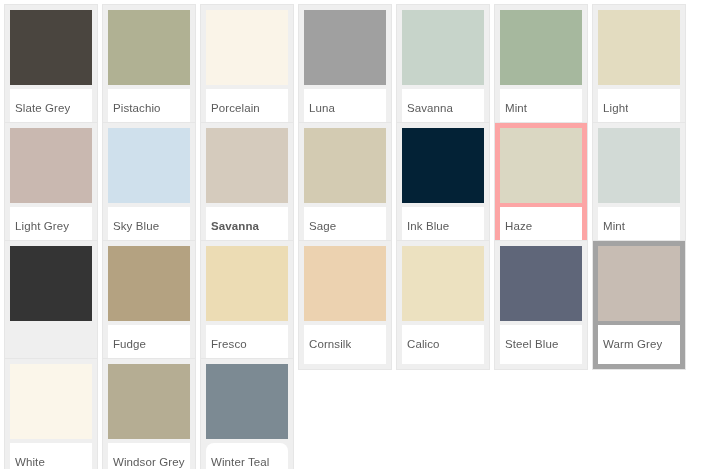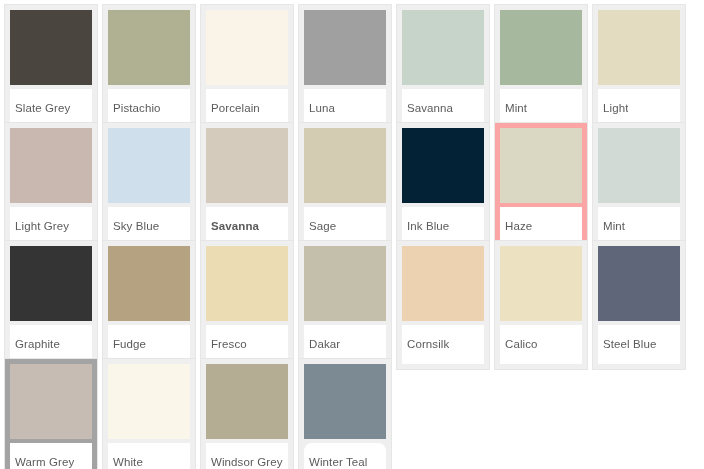--- a/index.html
+++ b/index.html
@@ -154,40 +154,31 @@
       </div>
     </div>
     <div class="swatch-card" style="background: rgb(239, 239, 239); border-color: rgb(230, 230, 230);">
       <div class="swatch-color" style="background: rgb(210, 218, 214);"></div>
       <div class="swatch-label-strip" style="background: rgb(255, 255, 255);">
         <span class="swatch-label" style="color: rgb(91, 91, 91);">Mint</span>
       </div>
     </div>
     <div class="swatch-card" style="background: rgb(239, 239, 239); border-color: rgb(230, 230, 230);">
       <div class="swatch-color" style="background: rgb(52, 52, 52);"></div>
-      <div class="swatch-label-strip" style="background: rgb(255, 255, 255);">
-        <span class="swatch-label" style="color: rgb(91, 91, 91);">Graphite</span>
-      </div>
     </div>
     <div class="swatch-card" style="background: rgb(239, 239, 239); border-color: rgb(230, 230, 230);">
       <div class="swatch-color" style="background: rgb(180, 162, 129);"></div>
       <div class="swatch-label-strip" style="background: rgb(255, 255, 255);">
         <span class="swatch-label" style="color: rgb(91, 91, 91);">Fudge</span>
       </div>
     </div>
     <div class="swatch-card" style="background: rgb(239, 239, 239); border-color: rgb(230, 230, 230);">
       <div class="swatch-color" style="background: rgb(236, 220, 180);"></div>
       <div class="swatch-label-strip" style="background: rgb(255, 255, 255);">
         <span class="swatch-label" style="color: rgb(91, 91, 91);">Fresco</span>
-      </div>
-    </div>
-    <div class="swatch-card" style="background: rgb(239, 239, 239); border-color: rgb(230, 230, 230);">
-      <div class="swatch-color" style="background: rgb(195, 191, 171);"></div>
-      <div class="swatch-label-strip" style="background: rgb(255, 255, 255);">
-        <span class="swatch-label" style="color: rgb(91, 91, 91);">Dakar</span>
       </div>
     </div>
     <div class="swatch-card" style="background: rgb(239, 239, 239); border-color: rgb(230, 230, 230);">
       <div class="swatch-color" style="background: rgb(236, 210, 176);"></div>
       <div class="swatch-label-strip" style="background: rgb(255, 255, 255);">
         <span class="swatch-label" style="color: rgb(91, 91, 91);">Cornsilk</span>
       </div>
     </div>
     <div class="swatch-card" style="background: rgb(239, 239, 239); border-color: rgb(230, 230, 230);">
       <div class="swatch-color" style="background: rgb(236, 225, 192);"></div>

